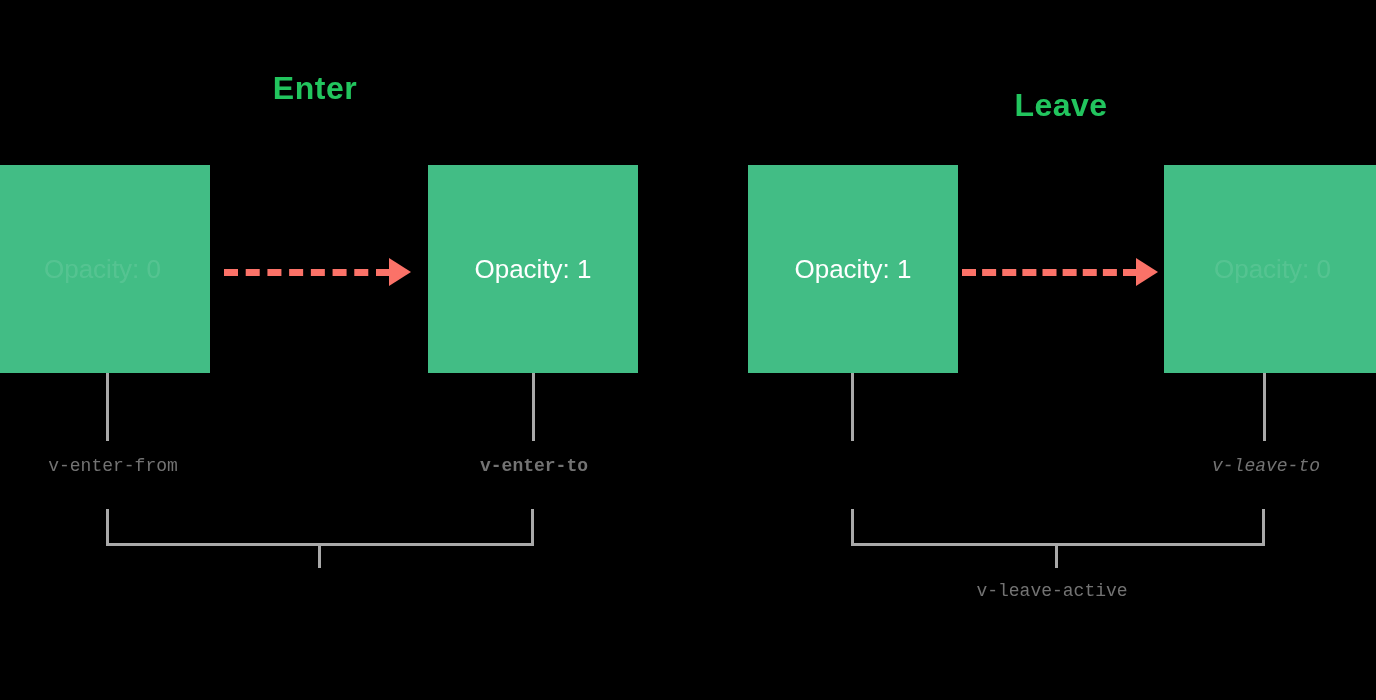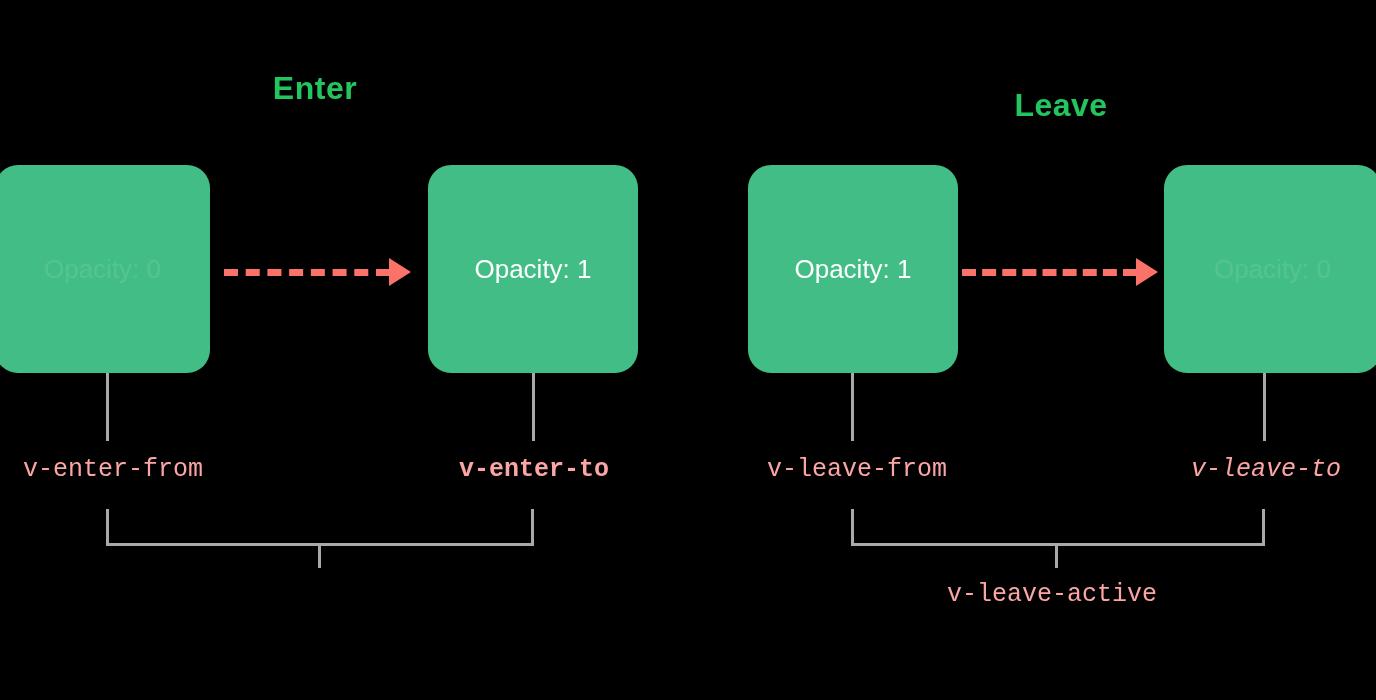--- a/index.html
+++ b/index.html
@@ -32,21 +32,20 @@
     line-height: 1;
   }
 
   
   .box {
     position: absolute;
     background: #42bd85;
     display: flex;
     align-items: center;
     justify-content: center;
-    border-radius: 23px;
   }
   .box-label {
     font-family: "Liberation Sans", sans-serif;
     font-size: 26px;
     color: #ffffff;
     white-space: nowrap;
     line-height: 1;
   }
   .box-label.faded {
     opacity: 0.10;
@@ -78,22 +77,22 @@
   .stem {
     position: absolute;
     width: 3px;
     background: #a9a9a9;
   }
 
   
   .mono-label {
     position: absolute;
     font-family: "Liberation Mono", "DejaVu Sans Mono", monospace;
-    font-size: 25px;
-    color: #fca5a5;
+    font-size: 18px;
+    color: #737373;
     white-space: nowrap;
     line-height: 1;
   }
   .mono-label.center {
     transform: translateX(-50%);
   }
 
   
   .bracket {
     position: absolute;
@@ -148,20 +147,19 @@
     <div class="arrow-head"></div>
   </div>
 
   <div class="box" style="left:1164px; top:165px; width:217px; height:208px;">
     <span class="box-label faded">Opacity: 0</span>
   </div>
 
   <div class="stem" style="left:851px; top:373px; height:68px;"></div>
   <div class="stem" style="left:1263px; top:373px; height:68px;"></div>
 
-  <div class="mono-label center" style="left:857px; top:457px;">v-leave-from</div>
   <div class="mono-label center" style="left:1266px; top:457px;font-style:italic;">v-leave-to</div>
 
   <div class="bracket" style="left:851px; top:509px; width:414px; height:37px;"></div>
   <div class="bracket-stem" style="left:1055px; top:546px; height:22px;"></div>
   <div class="mono-label center" style="left:1052px; top:582px;">v-leave-active</div>
 
 </div>
 
 </body></html>

